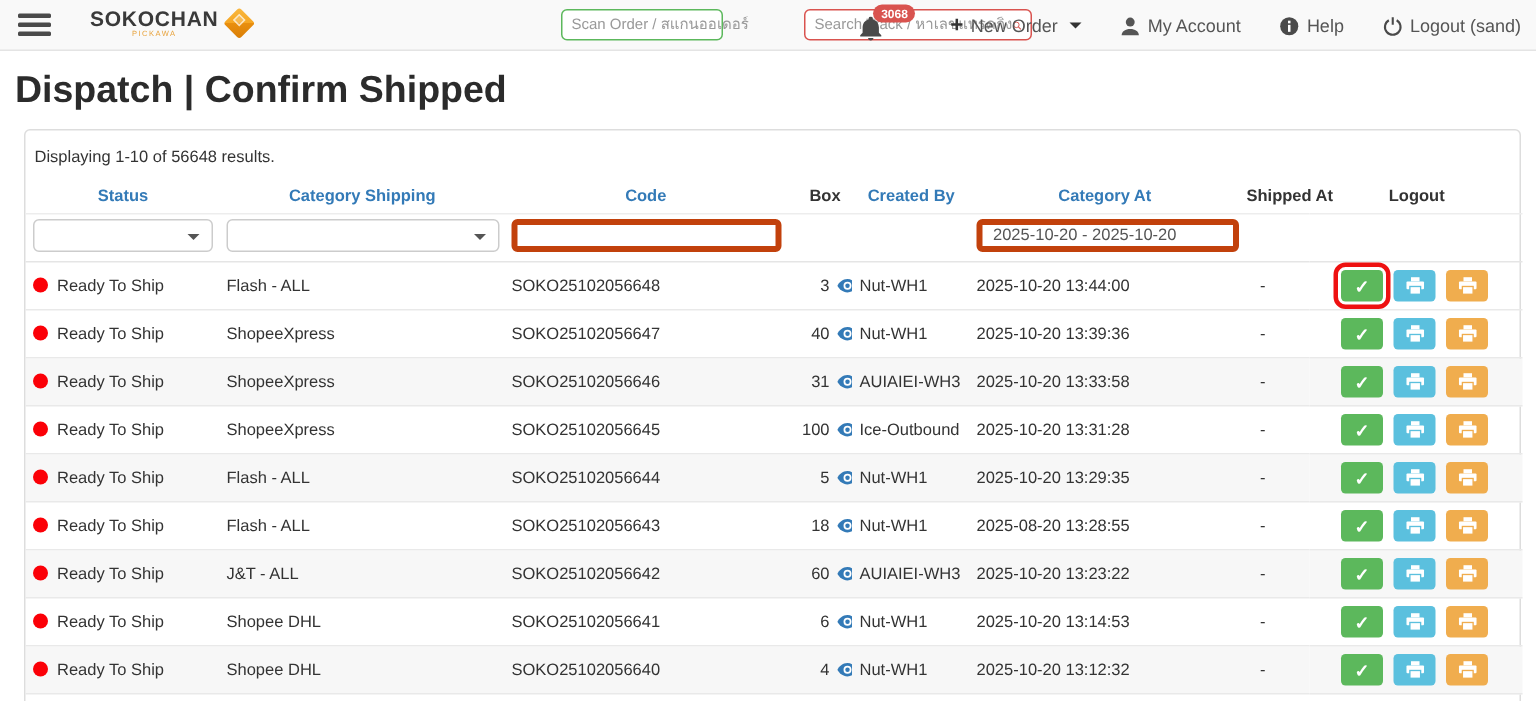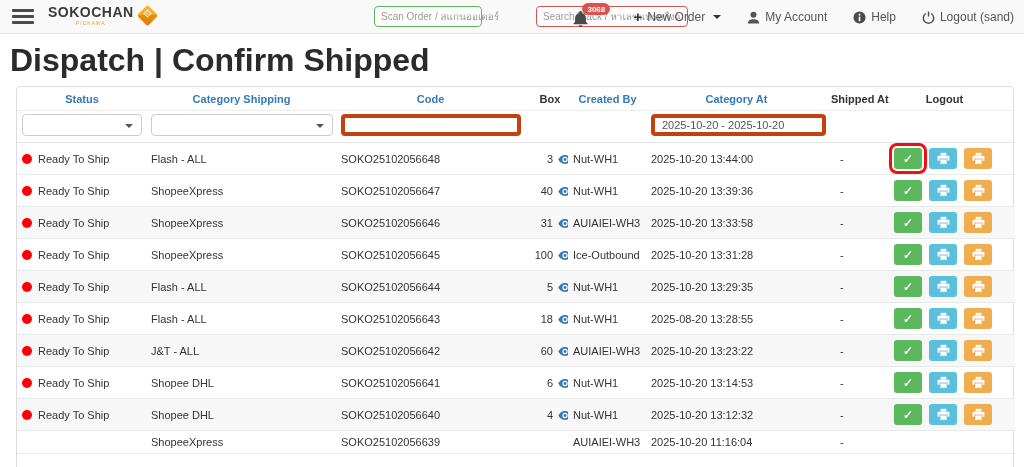--- a/index.html
+++ b/index.html
@@ -3,21 +3,21 @@
 <meta charset="utf-8">
 <style>
   * { margin:0; padding:0; box-sizing:border-box; }
   html,body { width:1024px; height:467px; overflow:hidden; background:#fff;
     font-family:"Liberation Sans","DejaVu Sans",sans-serif; color:#333; }
 
   
   .topbar { position:relative; height:34px; background:#f9f9f9; border-bottom:1px solid #e4e4e4; }
   .hamburger { position:absolute; left:12px; top:9px; width:22px; cursor:pointer; }
   .hamburger i { display:block; height:3px; background:#4a4a4a; border-radius:1px; margin-bottom:3px; }
-  .brand { position:absolute; left:48px; top:5px; display:flex; align-items:center; }
+  .brand { position:absolute; left:60px; top:5px; display:flex; align-items:center; }
   .brand-txt { display:flex; flex-direction:column; align-items:center; }
   .brand-name { font-size:14px; font-weight:bold; letter-spacing:.5px; color:#3a3a3a; line-height:15px; }
   .brand-sub { font-size:5px; color:#e8a33d; letter-spacing:1px; line-height:6px; }
   .brand-diamond { width:15px; height:15px; margin-left:6px; transform:rotate(45deg);
     background:linear-gradient(135deg,#f9b942 0%,#f6a623 49%,#e98f0f 50%,#d97d06 100%);
     border-radius:2px; position:relative; }
   .brand-diamond::after { content:""; position:absolute; left:3px; top:3px; width:4px; height:4px;
     background:#fff3; border:1px solid #ffffffaa; }
 
   .searchbox { position:absolute; top:6px; height:21px; background:#fff; border-radius:4px;
@@ -32,21 +32,21 @@
   .tb-item { display:flex; align-items:center; gap:5px; font-size:12px; color:#555; cursor:pointer; white-space:nowrap; }
   .bell-wrap { position:relative; width:34px; height:24px; }
   .bell-wrap svg { position:absolute; left:0; bottom:1px; }
   .badge { position:absolute; left:9px; top:-2px; background:#d9534f; color:#fff; font-size:8px;
     font-weight:bold; padding:1.5px 5px; border-radius:8px; line-height:9px; }
   .plus { font-size:15px; font-weight:bold; color:#333; line-height:14px; }
   .caret { width:0; height:0; border-left:4px solid transparent; border-right:4px solid transparent;
     border-top:4px solid #333; margin-left:3px; }
 
   
-  .page-title { margin:12px 0 12px 10px; font-size:32px; line-height:28px; font-weight:bold; color:#2b2b2b; }
+  .page-title { margin:12px 0 12px 10px; font-size:25px; line-height:28px; font-weight:bold; color:#2b2b2b; }
 
   .panel { position:absolute; left:16px; width:998px; top:86px; height:560px;
     border:1px solid #ddd; border-radius:4px; background:#fff; }
   .summary { font-size:11px; color:#333; margin:12px 0 8px 6px; }
 
   table { width:100%; border-collapse:collapse; table-layout:fixed; font-size:11px; }
   col.c1{width:129px} col.c2{width:190px} col.c3{width:188px} col.c4{width:44px}
   col.c5{width:78px}  col.c6{width:180px} col.c7{width:47px}  col.c8{width:142px}
   th { text-align:center; font-weight:bold; padding:6px 4px 5px 5px; font-size:11px; color:#333;
        border-bottom:1px solid #ededed; white-space:nowrap; }
@@ -151,20 +151,21 @@
         <line x1="7" y1="0.5" x2="7" y2="6" stroke="#4a4a4a" stroke-width="1.5"></line>
       </svg>
       <span>Logout (sand)</span>
     </div>
   </div>
 </div>
 
 <h1 class="page-title">Dispatch | Confirm Shipped</h1>
 
 <div class="panel">
+  <div class="summary">Displaying 1-10 of 56648 results.</div>
 
   <table>
     <colgroup>
       <col class="c1">
         <col class="c2">
         <col class="c3">
         <col class="c4">
       <col class="c5">
         <col class="c6">
         <col class="c7">

